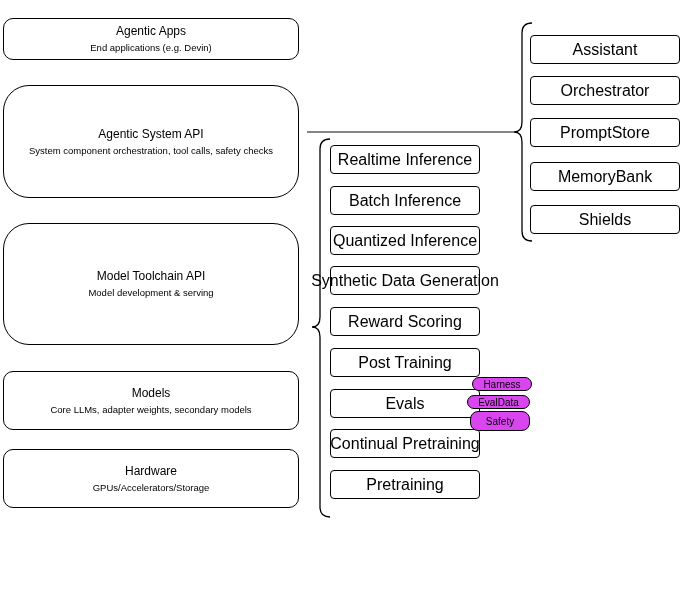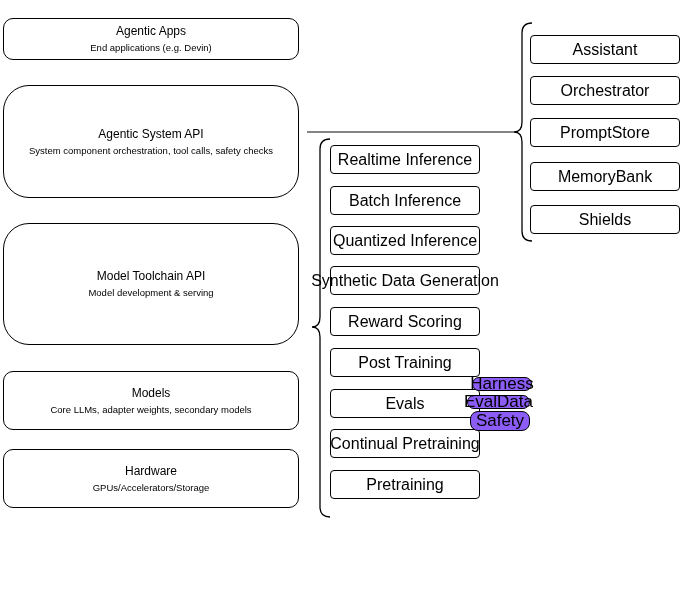--- a/index.html
+++ b/index.html
@@ -52,24 +52,24 @@
     font-size: 16px;
     display: flex;
     align-items: center;
     justify-content: center;
     text-align: center;
     white-space: nowrap;
   }
   .pill {
     position: absolute;
     box-sizing: border-box;
-    background: #8b5cf6;
+    background: #d946ef;
     border: 1.3px solid #000000;
     border-radius: 8px;
-    font-size: 17px;
+    font-size: 10px;
     display: flex;
     align-items: center;
     justify-content: center;
     text-align: center;
     white-space: nowrap;
     z-index: 3;
   }
   .mid-node, .right-node { z-index: 2; }
   .node { z-index: 2; }
 </style>

